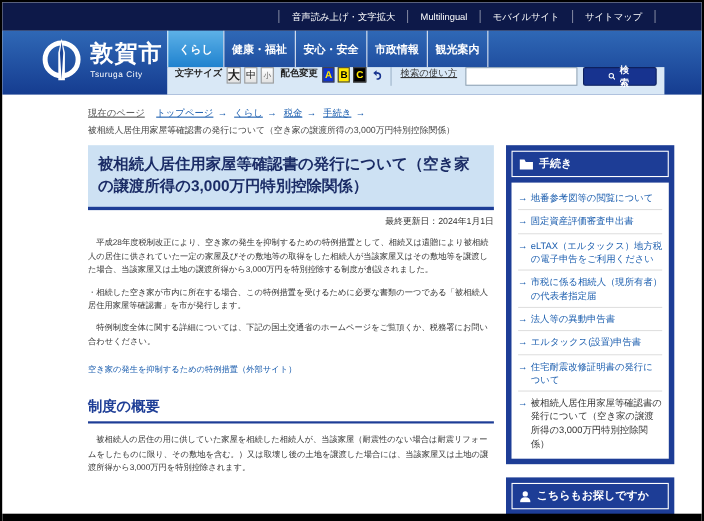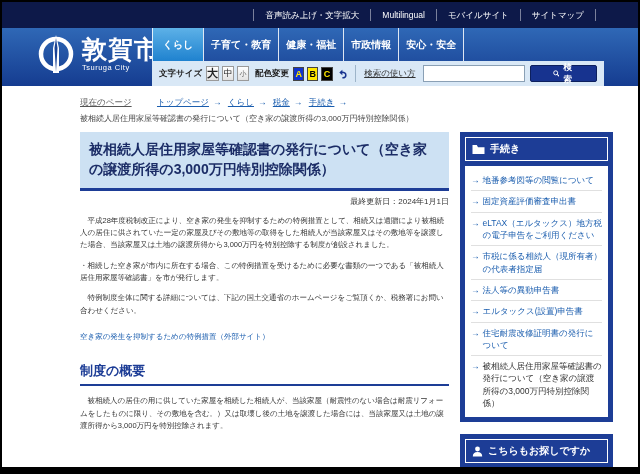--- a/index.html
+++ b/index.html
@@ -19,34 +19,34 @@
   }
   .topbar a:last-child{ border-right:1px solid rgba(255,255,255,.45); }
   
   .header{
     position:relative; height:58px;
     background:linear-gradient(#2f68b6,#153c90);
   }
   .logo{ position:absolute; left:34px; top:6px; display:flex; align-items:center; cursor:pointer; }
   .emblem{ width:40px; height:40px; }
   .logo-text{ margin-left:6px; color:#fff; }
-  .logo-name{ font-size:25px; font-weight:bold; letter-spacing:1px; line-height:24px;}
+  .logo-name{ font-size:21px; font-weight:bold; letter-spacing:1px; line-height:24px;}
   .logo-en{ font-size:7.5px; letter-spacing:.5px; text-align:left; margin-top:2px;}
   .nav{ position:absolute; left:150px; top:0; height:33px; display:flex; }
   .nav-tab{
     height:33px; display:flex; align-items:center; justify-content:center;
     padding:0 7px; min-width:51px; color:#fff; font-size:10px; font-weight:bold;
     border-left:1px solid rgba(255,255,255,.85); cursor:pointer; white-space:nowrap;
   }
   .nav-tab:last-child{ border-right:1px solid rgba(255,255,255,.85); }
   .nav-tab.active{ background:linear-gradient(#5db1e7,#1f82cf); }
   
   .toolbar{
     position:absolute; left:150px; top:33px; width:452px; height:25px;
-    background:#d9e8f6; display:flex; align-items:center; padding:0 7px; gap:3px;
+    background:#d9e8f6; display:flex; padding:0 7px; gap:3px;
     font-size:8.5px; color:#222;
   }
   .tb-label{ font-weight:bold; margin-right:1px; white-space:nowrap;}
   .size-btn{
     display:inline-flex; align-items:center; justify-content:center;
     border:1px solid #9a9a9a; background:linear-gradient(#fff,#e2e2e2);
     width:15px; height:15px; font-size:9px; cursor:pointer;
   }
   .size-btn.lg{ font-size:11px; font-weight:bold;}
   .size-btn.sm{ font-size:7px; color:#666;}
@@ -64,21 +64,21 @@
   .search-input{
     width:102px; height:17px; border:1px solid #8aa0b5; background:#fff; font-size:9px; padding:0 3px;
   }
   .search-btn{
     height:17px; margin-left:2px; background:#17338f; color:#fff; border:1px solid #0d205e;
     font-size:8.5px; font-weight:bold; display:inline-flex; align-items:center; gap:2px;
     padding:0 22px; cursor:pointer; border-radius:2px;
   }
   
   .breadcrumb{ padding:11px 0 0 78px; font-size:8.5px; color:#555; }
-  .bc-current{ text-decoration:underline; margin-right:23px; color:#555;}
+  .bc-current{ text-decoration:underline; margin-right:8px; color:#555;}
   .breadcrumb a{ color:#1a5dae; text-decoration:underline; cursor:pointer;}
   .bc-arrow{ color:#1a5dae; margin:0 4px; text-decoration:none;}
   .page-name{ padding:4px 0 0 78px; font-size:8px; color:#444; }
   
   .main-wrap{ display:flex; padding:8px 0 0 78px; gap:11px; }
   .content{ width:369px; }
   .title-box{
     background:#cde1f3; border-bottom:3px solid #1d3d96;
     padding:7px 9px 8px; font-size:14px; font-weight:bold; color:#1b2c66; line-height:1.45;
   }
@@ -127,24 +127,24 @@
         <polygon points="20,1 23,14 23,39 17,39 17,14" fill="#fff"></polygon>
         <polygon points="20,4 21.5,14 20,38 18.5,14" fill="#1b4496"></polygon>
       </svg>
       <div class="logo-text">
         <div class="logo-name">敦賀市</div>
         <div class="logo-en">Tsuruga City</div>
       </div>
     </div>
     <div class="nav">
       <div class="nav-tab active">くらし</div>
-      <div class="nav-tab">子育て・教育</div>
       <div class="nav-tab">健康・福祉</div>
+      <div class="nav-tab">安心・安全</div>
       <div class="nav-tab">市政情報</div>
-      <div class="nav-tab">安心・安全</div>
+      <div class="nav-tab">観光案内</div>
     </div>
     <div class="toolbar">
       <span class="tb-label">文字サイズ</span>
       <span class="size-btn lg">大</span>
       <span class="size-btn">中</span>
       <span class="size-btn sm">小</span>
       <span class="tb-label" style="margin-left:3px;">配色変更</span>
       <span class="scheme-btn scheme-a">A</span>
       <span class="scheme-btn scheme-b">B</span>
       <span class="scheme-btn scheme-c">C</span>

